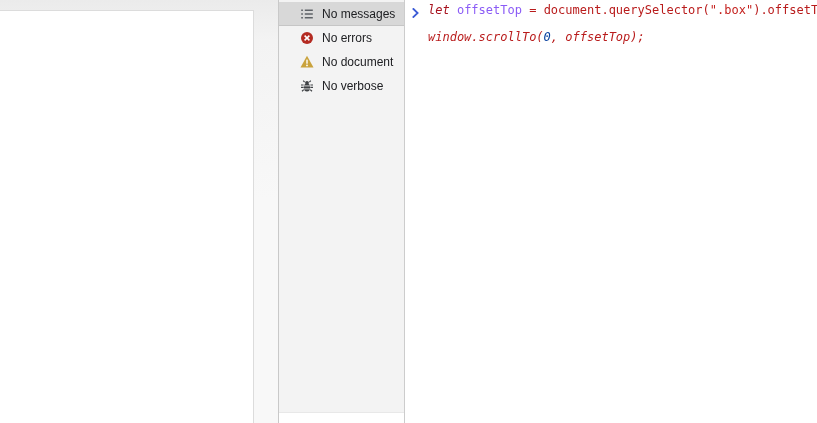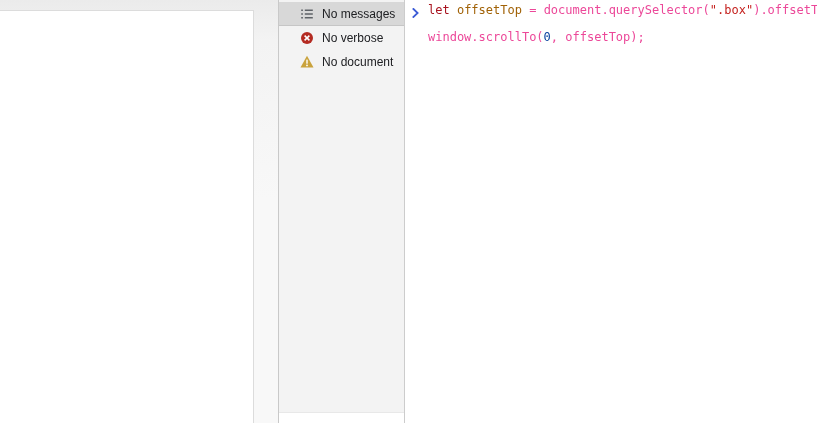--- a/index.html
+++ b/index.html
@@ -48,26 +48,26 @@
     position:absolute;left:405px;top:0;width:412px;height:423px;
     background:#fff;
   }
   .chev{position:absolute;left:7px;top:4px;}
   .code{
     position:absolute;white-space:pre;
     font-family:"DejaVu Sans Mono","Liberation Mono",monospace;
     font-size:12px;line-height:14px;color:#222222;
   }
   .code.l1{left:23px;top:3px;}
-  .code.l2{left:23px;top:30px;}
-  .t-kw{color:#a8131f;}
-  .t-def{color:#a16207;}
+  .code.l2{left:23px;top:30px;font-style:italic;}
+  .t-kw{color:#a8131f;font-style:italic;}
+  .t-def{color:#8b5cf6;}
   .t-str{color:#c5221f;}
   .t-num{color:#0842a0;}
-  .t-pl{color:#ec4899;}
+  .t-pl{color:#b91c1c;}
 </style>
 </head>
 <body>
 
 <div class="stage">
 
   <div class="page">
     <div class="white-box"></div>
   </div>
 
@@ -86,35 +86,49 @@
       </div>
 
 
       <div class="sb-item">
         <span class="ic">
           <svg width="14" height="14" viewBox="0 0 14 14">
             <circle cx="7" cy="7" r="6" fill="#b42b22"></circle>
             <path d="M4.6 4.6 L9.4 9.4 M9.4 4.6 L4.6 9.4" stroke="#fff" stroke-width="1.5" fill="none"></path>
           </svg>
         </span>
-        <span class="lbl">No verbose</span>
+        <span class="lbl">No errors</span>
       </div>
 
       <div class="sb-item">
         <span class="ic">
           <svg width="14" height="14" viewBox="0 0 14 14">
             <path d="M7 0.8 L13.5 12.5 H0.5 Z" fill="#c9a23c"></path>
             <rect x="6.3" y="4.6" width="1.4" height="4.1" fill="#fff"></rect>
             <circle cx="7" cy="10.4" r="0.9" fill="#fff"></circle>
           </svg>
         </span>
         <span class="lbl">No document</span>
       </div>
 
 
+      <div class="sb-item">
+        <span class="ic">
+          <svg width="14" height="14" viewBox="0 0 14 14">
+            <g stroke="#3f4245" stroke-width="1.2" fill="none">
+              <path d="M4.6 3.1 L3.2 1.7 M9.4 3.1 L10.8 1.7"></path>
+              <path d="M3.6 6 H1 M3.6 8.4 H1 M3.8 10.6 L2 12.3 M10.4 6 H13 M10.4 8.4 H13 M10.2 10.6 L12 12.3"></path>
+            </g>
+            <circle cx="7" cy="3.8" r="1.9" fill="#3f4245"></circle>
+            <ellipse cx="7" cy="8.4" rx="3.2" ry="4" fill="#3f4245"></ellipse>
+            <path d="M3.8 6.9 H10.2 M3.8 9.9 H10.2" stroke="#f3f3f3" stroke-width="0.8"></path>
+          </svg>
+        </span>
+        <span class="lbl">No verbose</span>
+      </div>
 
     </div>
     <div class="sb-bottom"></div>
   </div>
 
   <div class="console">
     <span class="chev">
       <svg width="7" height="10" viewBox="0 0 7 10">
         <path d="M1.4 1 L5.6 5 L1.4 9" stroke="#3b5bd6" stroke-width="1.8" fill="none" stroke-linecap="square"></path>
       </svg>

